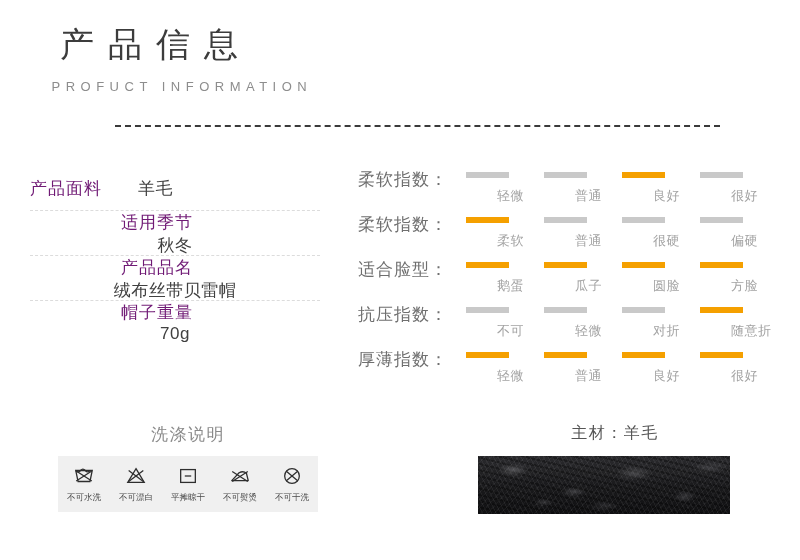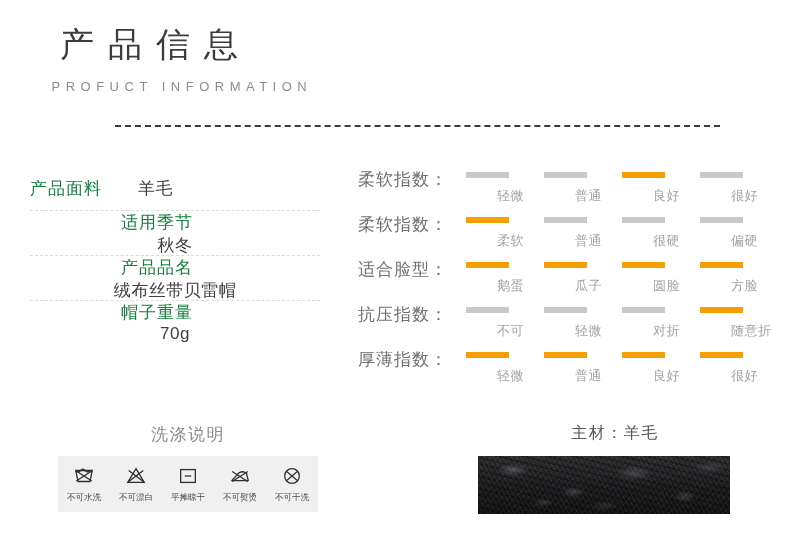--- a/index.html
+++ b/index.html
@@ -28,21 +28,21 @@
     border-top:2px dashed #3a3a3a;
   }
 
   
   .spec-table{position:absolute;left:30px;top:166px;width:290px;}
   .spec-row{
     position:relative;height:44px;display:flex;align-items:center;
   }
   .spec-row + .spec-row{border-top:1px dashed #dcdcdc;flex-direction:column;}
   .spec-key{
-    width:108px;font-size:17px;color:#15803d;letter-spacing:1px;
+    width:108px;font-size:17px;color:#701a75;letter-spacing:1px;
     white-space:nowrap;
   }
   .spec-val{
     font-size:17px;color:#404040;letter-spacing:0.5px;white-space:nowrap;
   }
 
   
   .ratings{position:absolute;left:358px;top:172px;width:420px;}
   .rate-row{position:relative;height:45px;}
   .rate-label{

